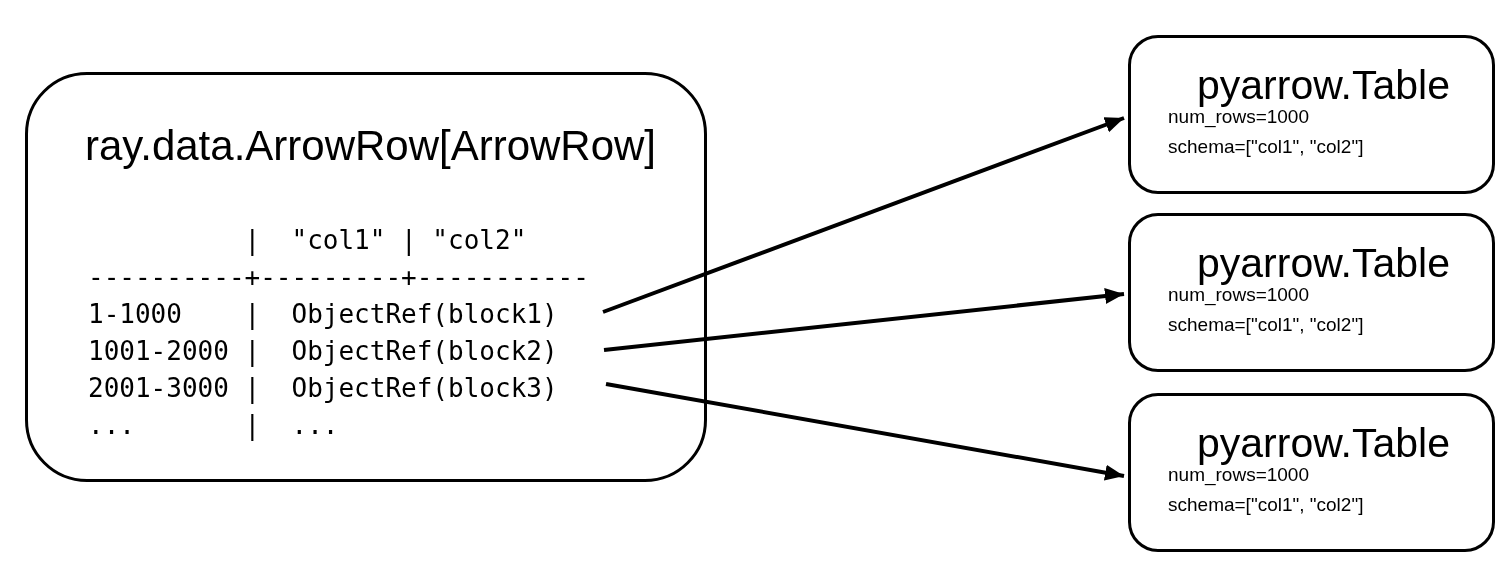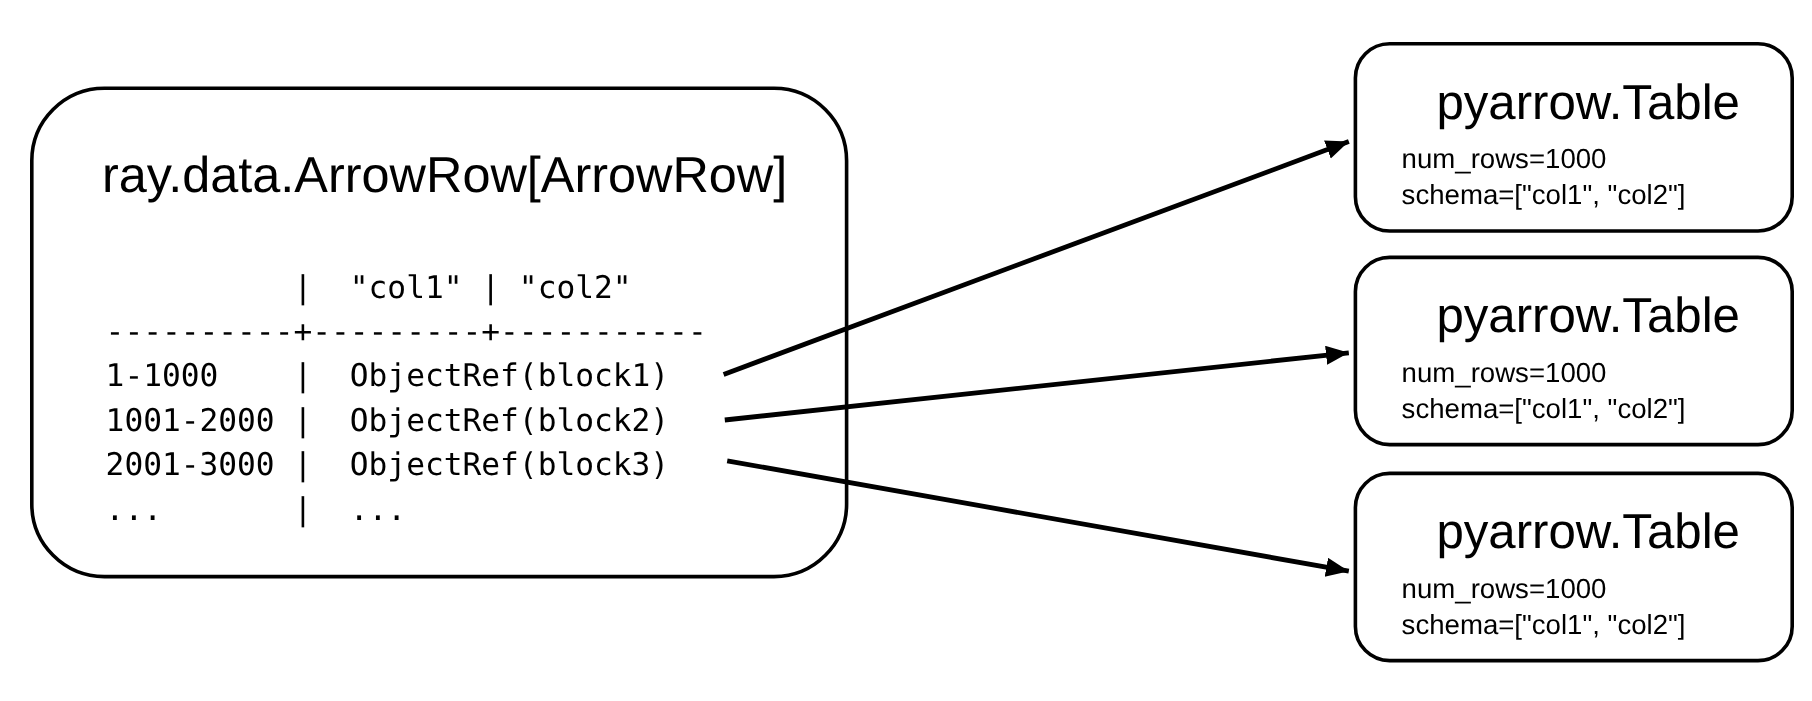--- a/index.html
+++ b/index.html
@@ -68,22 +68,22 @@
     top: 27px;
     font-size: 41px;
     line-height: 1.0;
     white-space: nowrap;
     color: #000000;
     margin-left: 32px;
   }
   .pa-body {
     position: absolute;
     left: 37px;
-    top: 79px;
-    font-size: 23px;
+    top: 64px;
+    font-size: 19px;
     line-height: 30px;
     white-space: nowrap;
     color: #000000;
   }
 </style>
 </head>
 <body>
 
 <div class="canvas">
 

